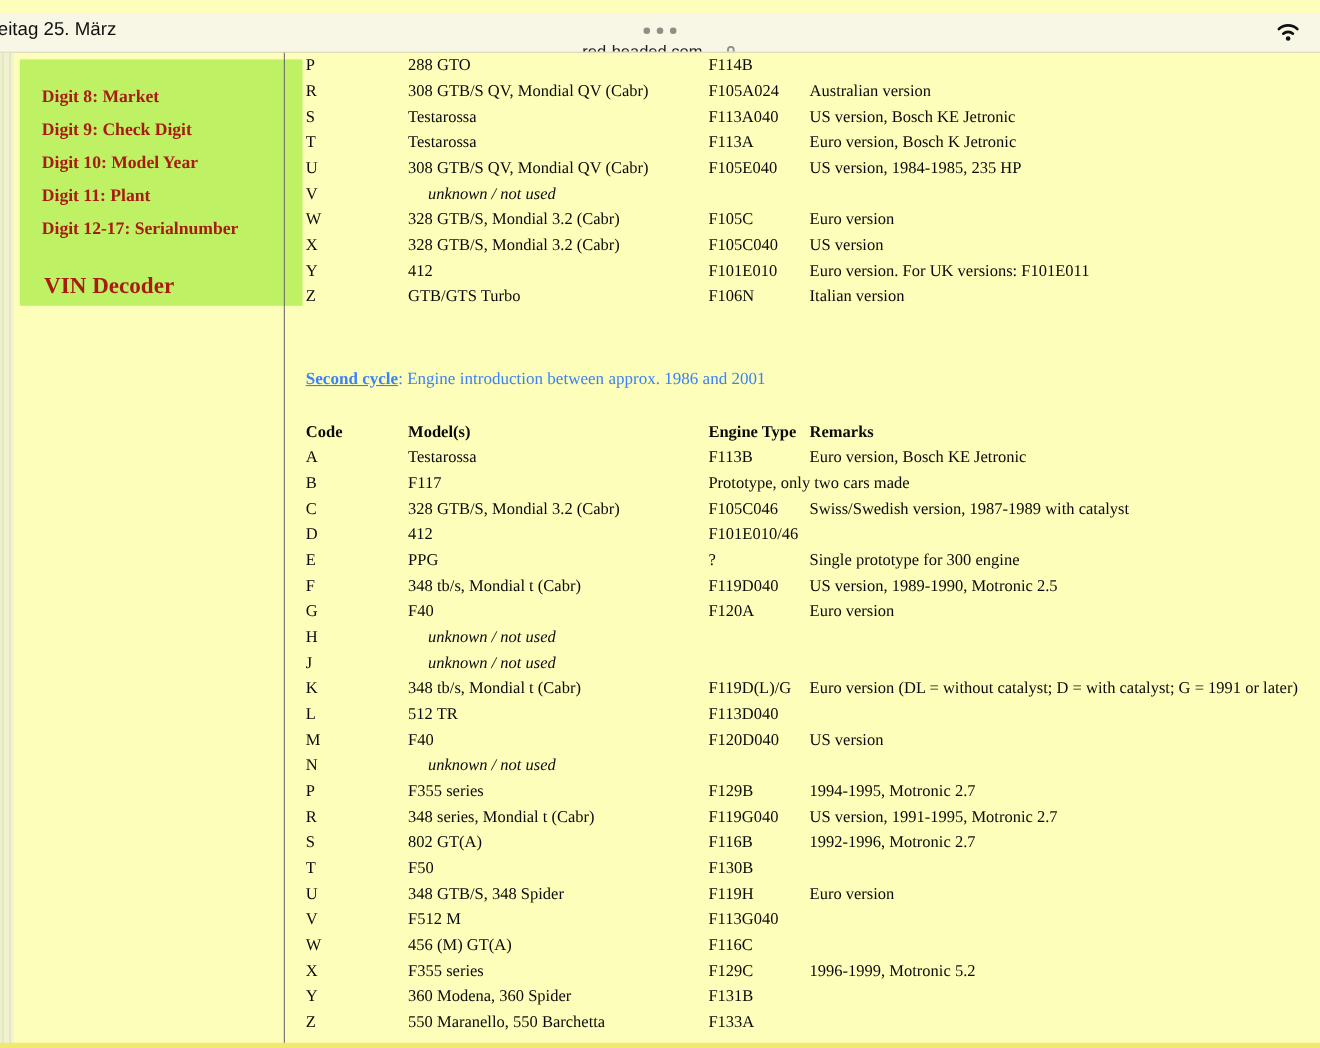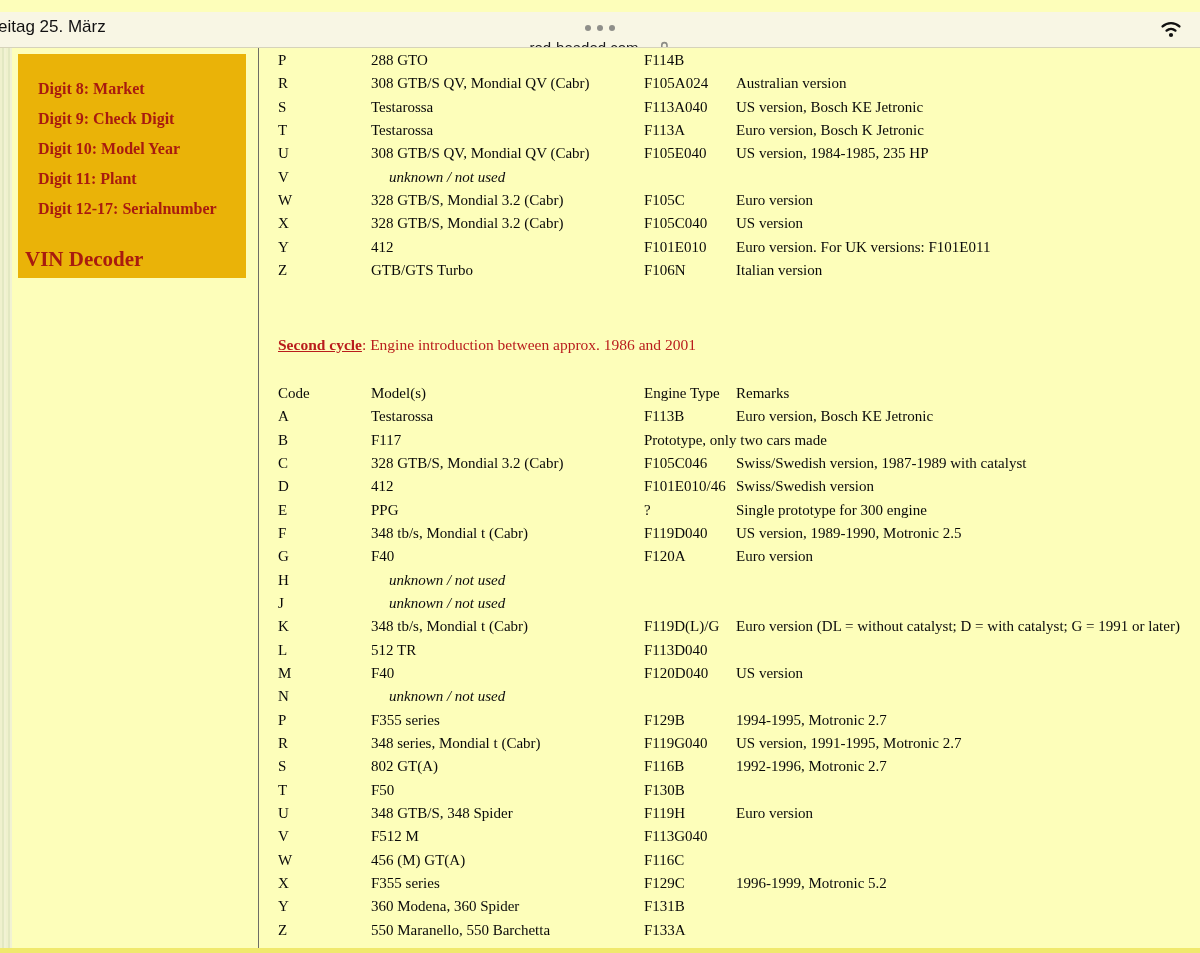--- a/index.html
+++ b/index.html
@@ -40,46 +40,46 @@
     opacity:.9;
   }
   .vdivider{
     position:absolute; left:258px; top:0; width:1px; height:906px; background:#6d6d66;
   }
   .bottom-strip{
     position:absolute; left:0; bottom:0; width:1200px; height:5px; background:#f0e96d;
   }
   
   .side-box{
-    position:absolute; left:18px; top:6px; width:228px; height:224px;
-    background:#eab308;
+    position:absolute; left:18px; top:6px; width:257px; height:224px;
+    background:#bef264;
   }
   .side-links{position:absolute; left:20px; top:26px;}
   .side-link{
     display:block; font-size:16px; font-weight:bold; color:#a81b0f;
     margin-bottom:12px; text-decoration:none; white-space:nowrap; cursor:pointer;
   }
   .side-title{
-    position:absolute; left:7px; top:193px; font-size:21px; font-weight:bold; color:#a81b0f;
+    position:absolute; left:22px; top:193px; font-size:21px; font-weight:bold; color:#a81b0f;
     white-space:nowrap;
   }
   
   .main{position:absolute; left:259px; top:0; width:941px; height:906px;}
   .vtable{position:absolute; left:19px; right:4px;}
   #table1{top:1px;}
   #table2{top:334px;}
   .trow{
     display:grid; grid-template-columns:93px 273px 92px 1fr;
     height:23.33px; line-height:23.33px; font-size:15px; color:#0a0a0a;
   }
   .trow div{white-space:nowrap; overflow:visible;}
-  .trow.thead div{font-weight:normal;}
+  .trow.thead div{font-weight:bold;}
   .c-model.note{font-style:italic; padding-left:18px;}
   .cycle-heading{
-    position:absolute; left:19px; top:288px; font-size:15.5px; color:#b91c1c; white-space:nowrap;
+    position:absolute; left:19px; top:288px; font-size:15.5px; color:#3b82f6; white-space:nowrap;
   }
   .cycle-heading .lead{font-weight:bold; text-decoration:underline;}
 </style>
 </head>
 <body>
 
 <div class="screen">
 
   <div class="topbar">
     <div class="date">eitag 25. März</div>
@@ -211,21 +211,20 @@
           <div class="trow">
             <div class="c-code">C</div>
             <div class="c-model">328 GTB/S, Mondial 3.2 (Cabr)</div>
             <div class="c-engine">F105C046</div>
             <div class="c-remarks">Swiss/Swedish version, 1987-1989 with catalyst</div>
           </div>
           <div class="trow">
             <div class="c-code">D</div>
             <div class="c-model">412</div>
             <div class="c-engine">F101E010/46</div>
-            <div class="c-remarks">Swiss/Swedish version</div>
           </div>
           <div class="trow">
             <div class="c-code">E</div>
             <div class="c-model">PPG</div>
             <div class="c-engine">?</div>
             <div class="c-remarks">Single prototype for 300 engine</div>
           </div>
           <div class="trow">
             <div class="c-code">F</div>
             <div class="c-model">348 tb/s, Mondial t (Cabr)</div>

